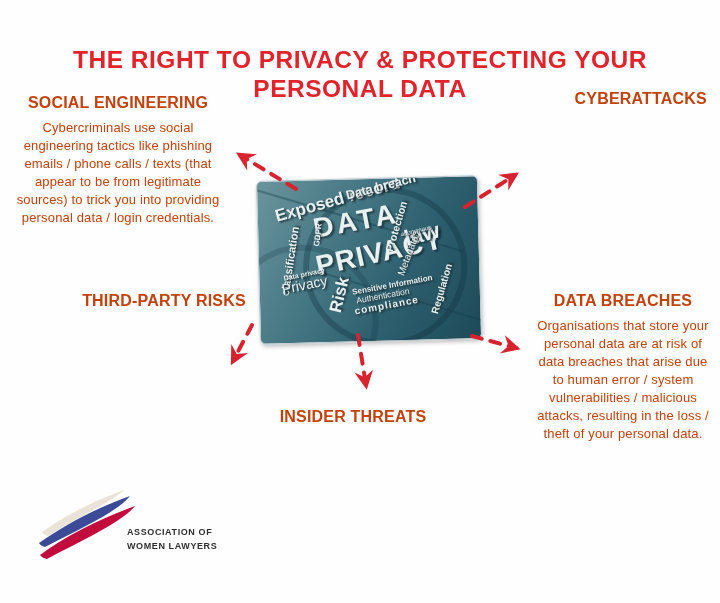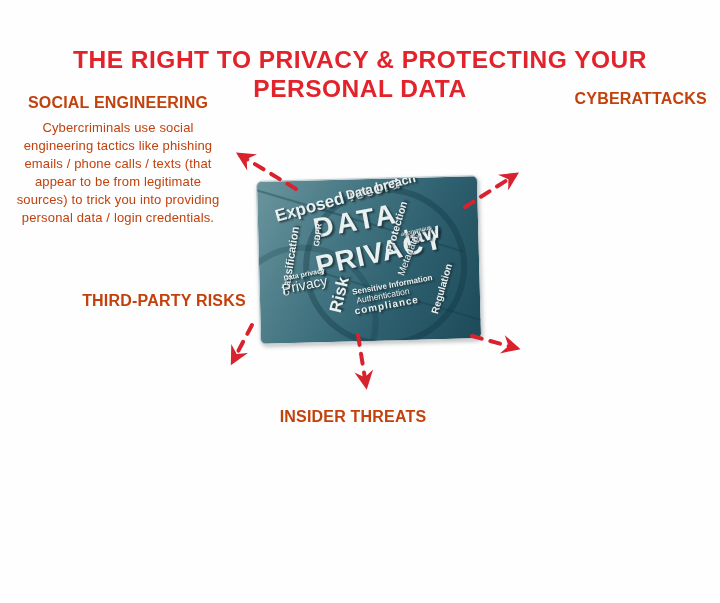--- a/index.html
+++ b/index.html
@@ -75,20 +75,24 @@
   </div>
 
   <div class="section sec-cyber">
     <h2>CYBERATTACKS</h2>
   </div>
 
   <div class="section sec-third">
     <h2>THIRD-PARTY RISKS</h2>
   </div>
 
+  <div class="section sec-breach">
+    <h2>DATA BREACHES</h2>
+    <p>Organisations that store your personal data are at risk of data breaches that arise due to human error / system vulnerabilities / malicious attacks, resulting in the loss / theft of your personal data.</p>
+  </div>
 
   <div class="section sec-insider">
     <h2>INSIDER THREATS</h2>
   </div>
 
   <div class="center-img">
     <div class="ring ring1"></div>
     <div class="ring ring2"></div>
     <div class="slash slash1"></div>
     <div class="slash slash2"></div>
@@ -119,14 +123,25 @@
     </defs>
     <g stroke="#d8232e" stroke-width="4" stroke-linecap="round" stroke-dasharray="10 9" fill="none">
       <line x1="296" y1="189" x2="240" y2="155" marker-end="url(#ah)"></line>
       <line x1="465" y1="207" x2="515" y2="175" marker-end="url(#ah)"></line>
       <line x1="252" y1="325" x2="233" y2="361" marker-end="url(#ah)"></line>
       <line x1="472" y1="336" x2="516" y2="348" marker-end="url(#ah)"></line>
       <line x1="358" y1="335" x2="366" y2="385" marker-end="url(#ah)"></line>
     </g>
   </svg>
 
+  <div class="logo">
+    <svg width="110" height="84" viewBox="0 0 110 84">
+      <path d="M6,46 C26,32 50,18 88,4 C74,17 44,30 12,50 C9,49 7,48 6,46 Z" fill="#e9e4d7"></path>
+      <path d="M3,57 C27,40 58,23 94,10 C82,25 48,41 9,61 C6,60 4,59 3,57 Z" fill="#3c4b97"></path>
+      <path d="M4,69 C30,50 63,33 99,20 C87,35 53,51 11,73 C8,72 5,71 4,69 Z" fill="#c20c3e"></path>
+    </svg>
+    <div class="logo-text">
+      <div>ASSOCIATION OF</div>
+      <div>WOMEN LAWYERS</div>
+    </div>
+  </div>
 
 </div>
 
 </body></html>

